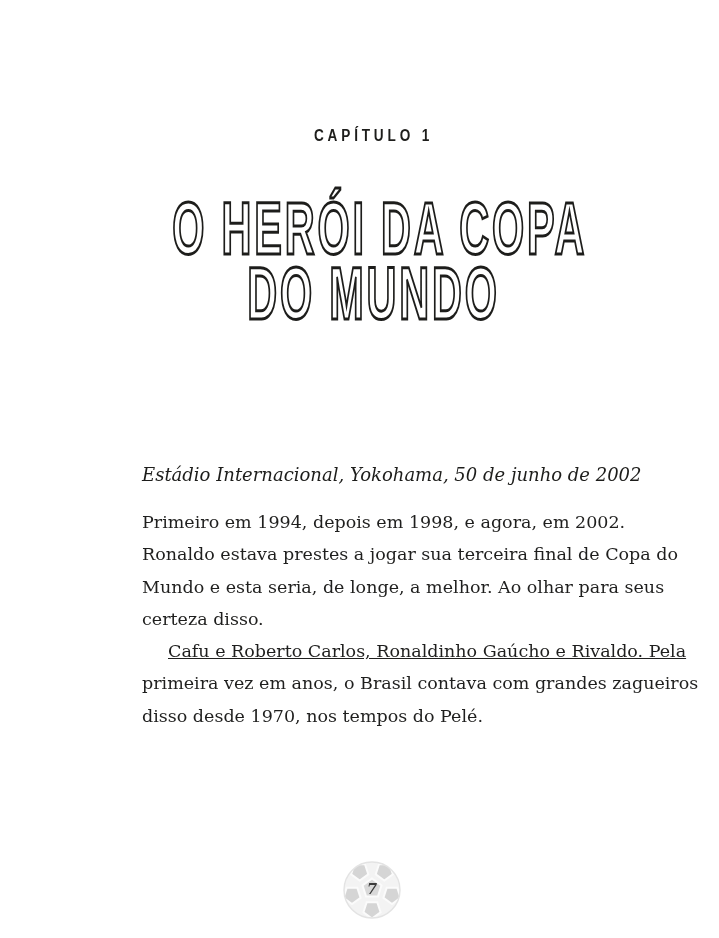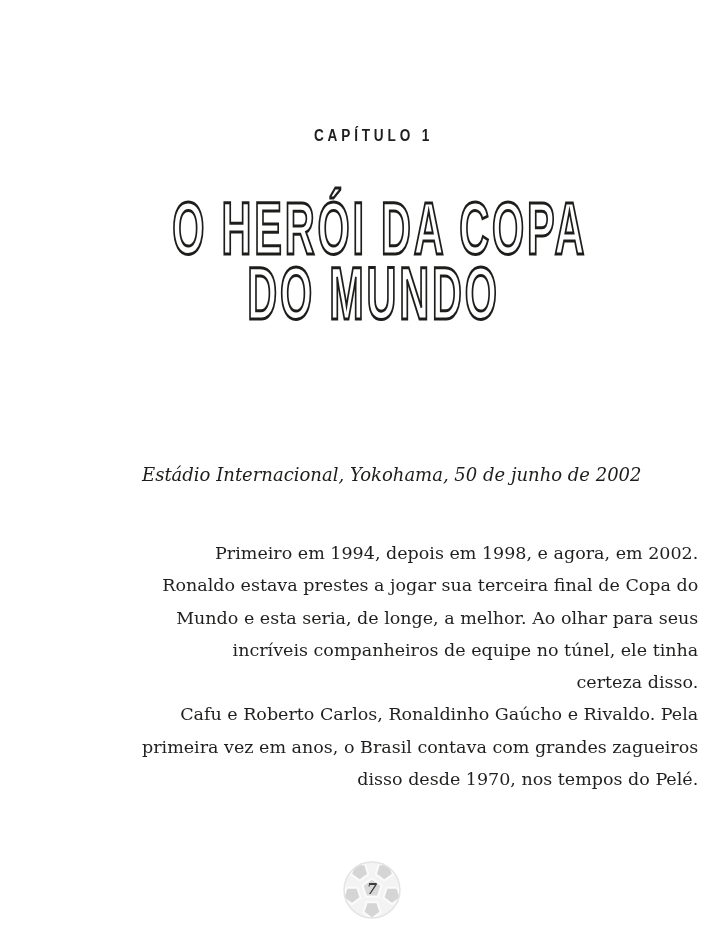--- a/index.html
+++ b/index.html
@@ -58,28 +58,27 @@
     left:128px; top:464px;
     font-style:italic;
     font-size:18px;
     color:#1d1d1b;
     white-space:nowrap;
   }
 
   
   .bodytext {
     position:absolute;
-    left:128px; top:537px;
+    left:128px; top:506px;
     font-size:17.5px;
     line-height:32.3px;
     color:#1f1f1e;
-    text-align:right;
   }
   .bodytext .line { white-space:nowrap; }
-  .bodytext .indent { padding-left:26px; }
+  .bodytext .indent { padding-left:26px;text-decoration:underline; }
   .it { font-style:italic; }
 
   
   .pageno {
     position:absolute;
     left:328px; top:860px;
     width:60px; height:60px;
   }
   .pageno svg { display:block; width:60px; height:60px; }
 </style>
@@ -94,21 +93,20 @@
     <span class="t-line">O HERÓI DA COPA</span>
     <span class="t-line">DO MUNDO</span>
   </div>
 
   <div class="dateline">Estádio Internacional, Yokohama, 50 de junho de 2002</div>
 
   <div class="bodytext">
     <div class="line">Primeiro em 1994, depois em 1998, e agora, em 2002.</div>
     <div class="line">Ronaldo estava prestes a jogar sua terceira final de Copa do</div>
     <div class="line">Mundo e esta seria, de longe, a melhor. Ao olhar para seus</div>
-    <div class="line">incríveis companheiros de equipe no túnel, ele tinha</div>
     <div class="line">certeza disso.</div>
     <div class="line indent">Cafu e Roberto Carlos, Ronaldinho Gaúcho e Rivaldo. Pela</div>
     <div class="line">primeira vez em anos, o Brasil contava com grandes zagueiros</div>
     <div class="line">disso desde 1970, nos tempos do Pelé.</div>
   </div>
 
   <div class="pageno">
     <svg viewBox="0 0 60 60" xmlns="http://www.w3.org/2000/svg">
       <defs>
         <clipPath id="ballclip">

